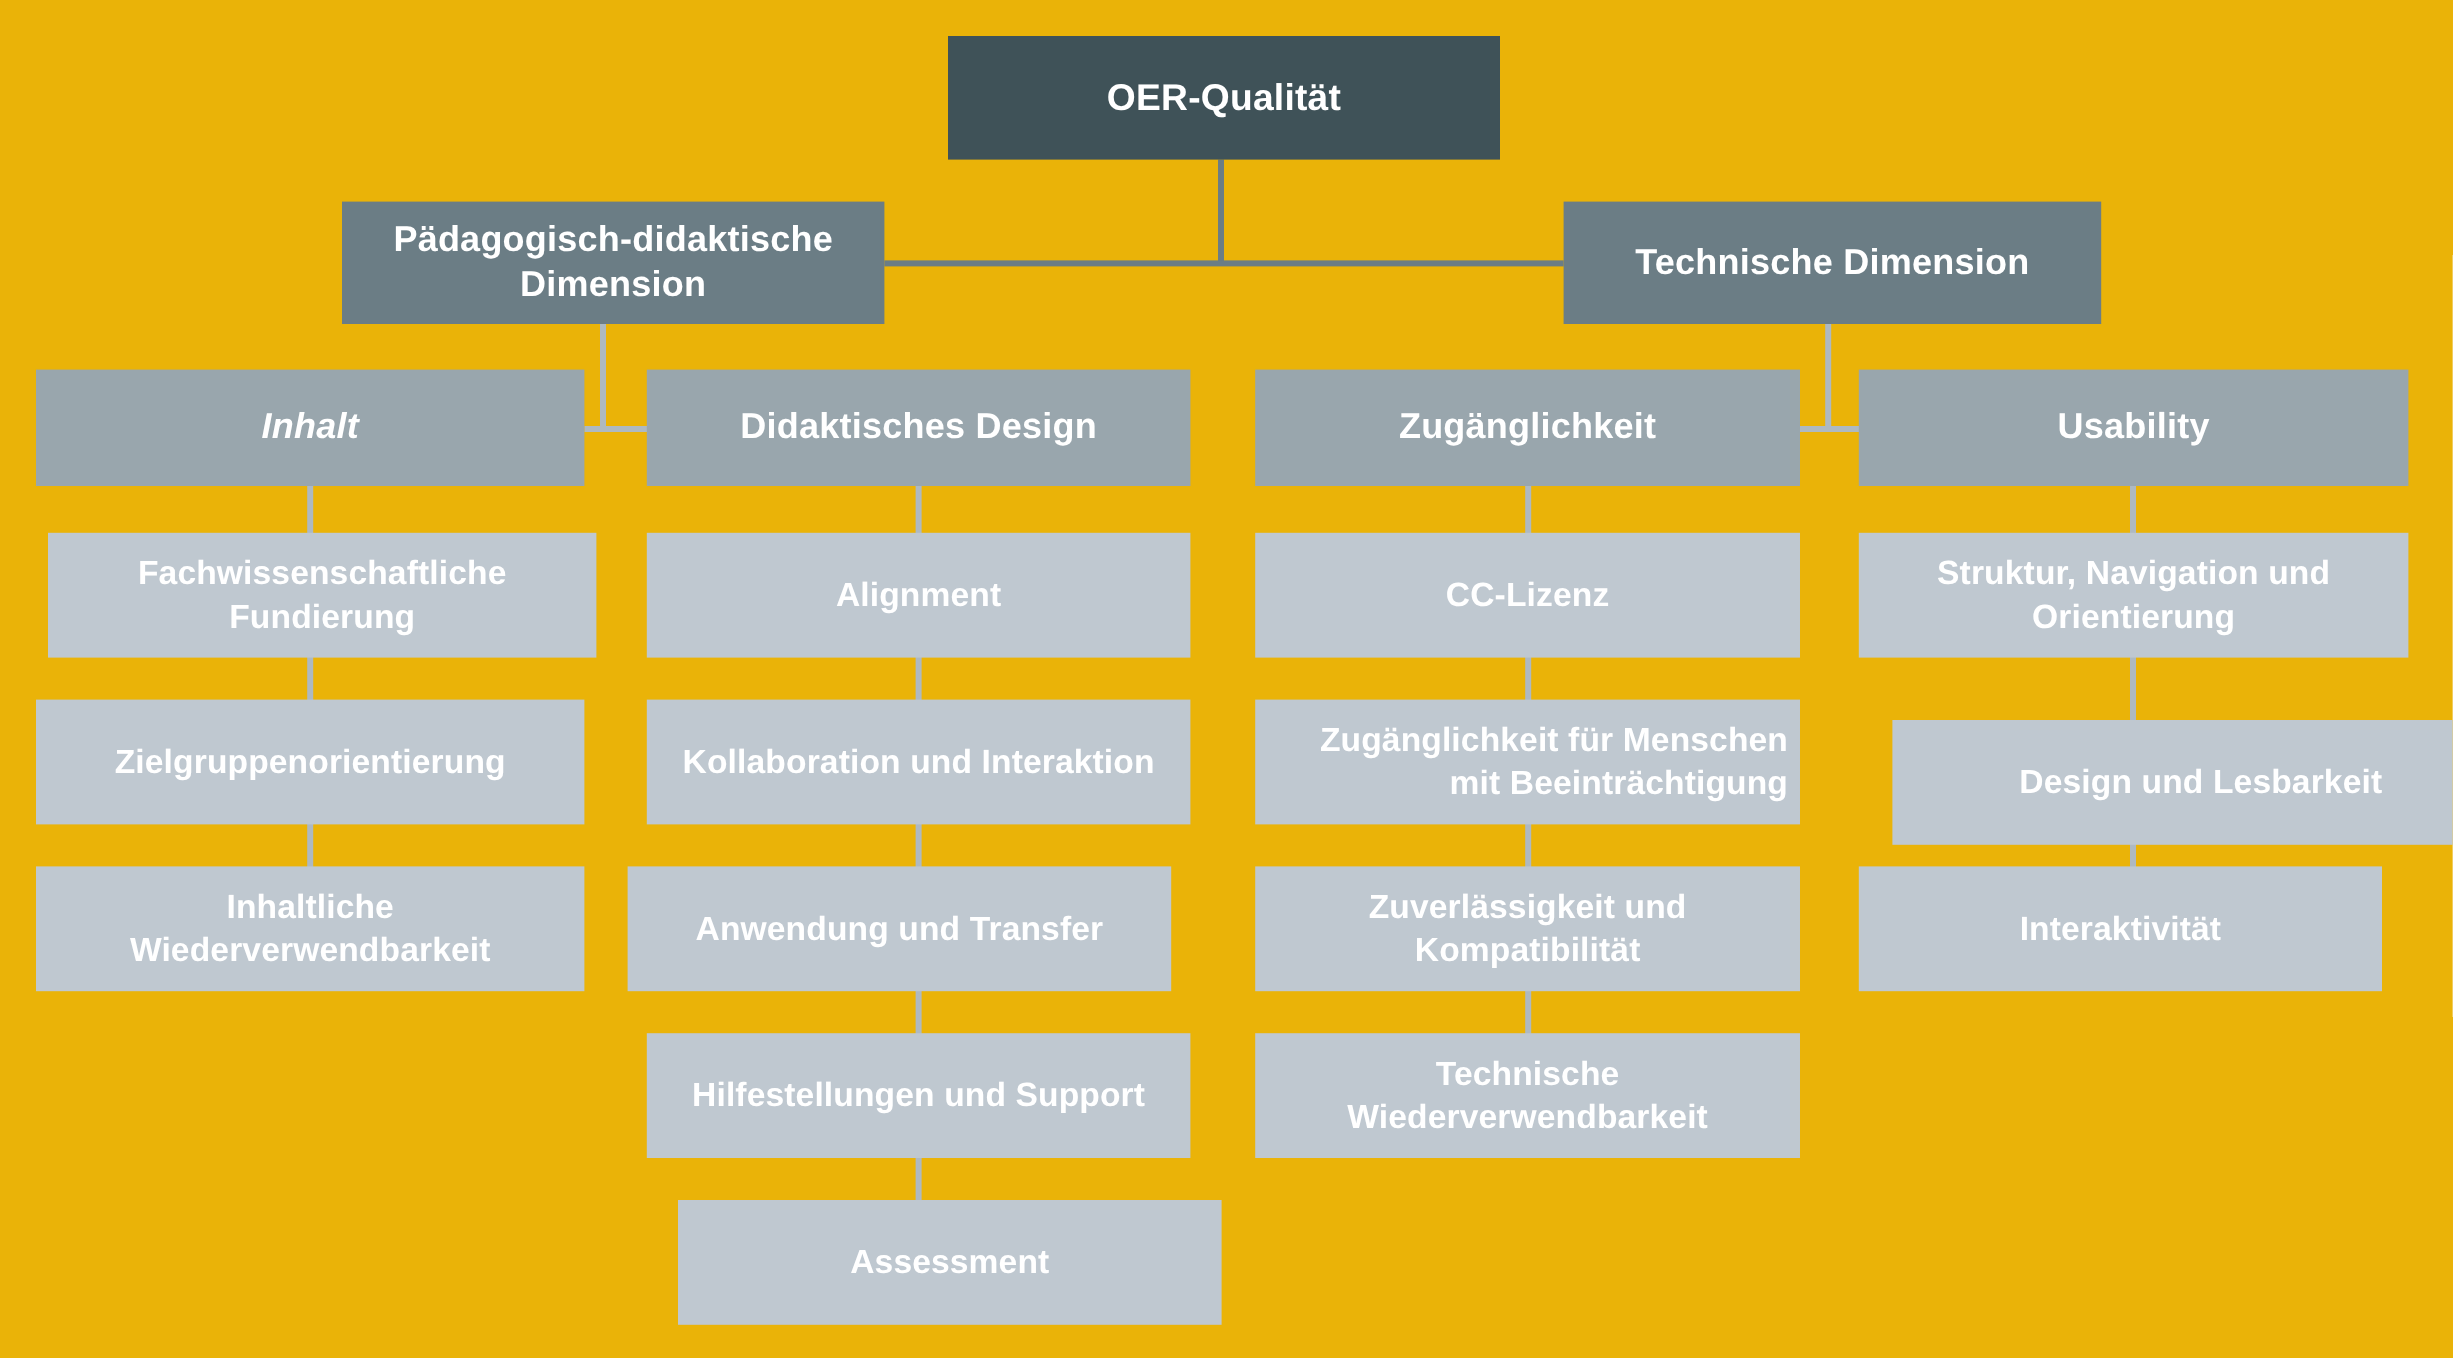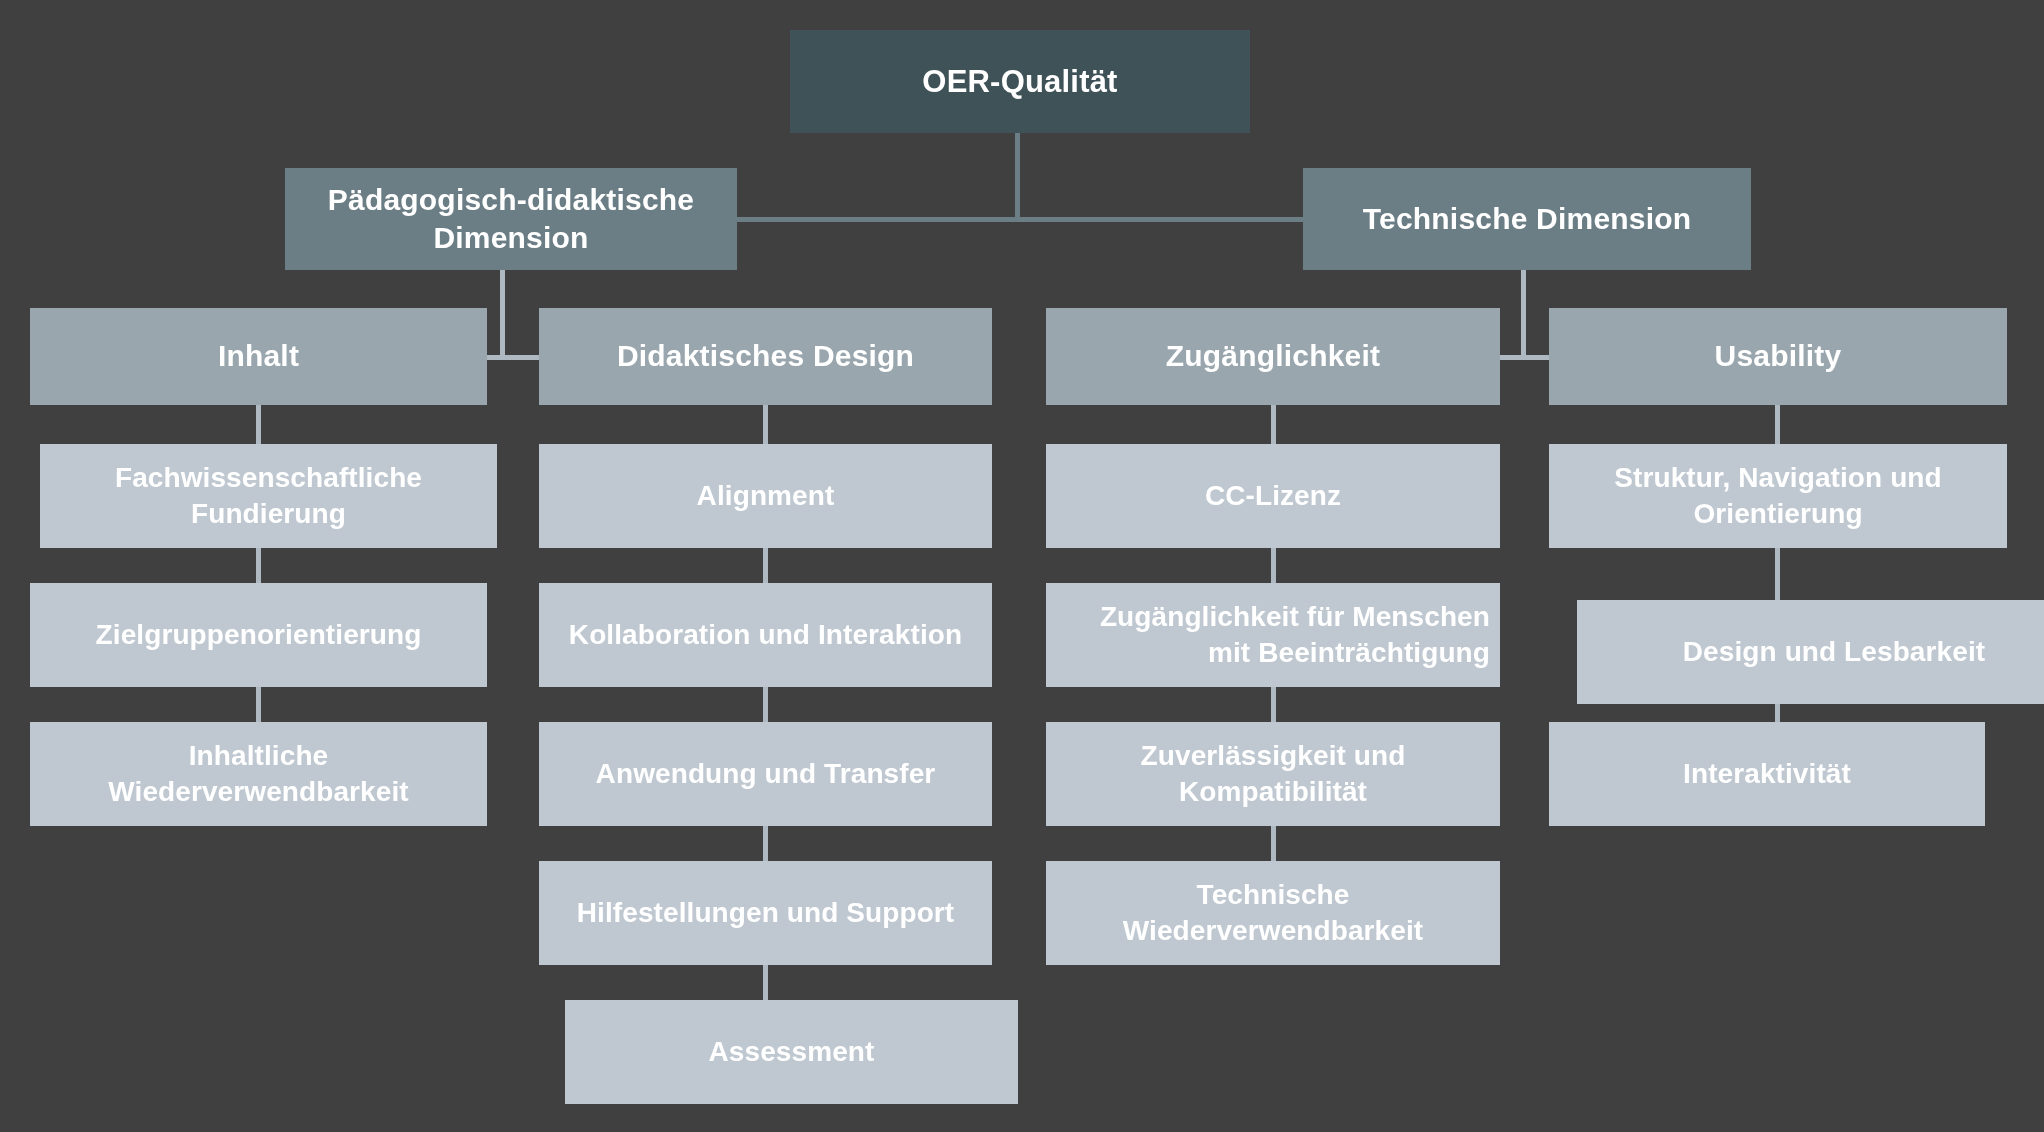--- a/index.html
+++ b/index.html
@@ -7,21 +7,21 @@
     padding: 0;
     background: #ffffff;
   }
   body {
     font-family: "Liberation Sans", sans-serif;
   }
   #diagram {
     position: relative;
     width: 2044px;
     height: 1132px;
-    background: #404040;
+    background: #eab308;
     overflow: hidden;
   }
   .node {
     position: absolute;
     display: flex;
     align-items: center;
     justify-content: center;
     text-align: center;
     color: #ffffff;
     font-weight: bold;
@@ -82,32 +82,32 @@
 
   <div class="conn" style="left:1271px; top:405px; width:5px; height:459px;"></div>
 
   <div class="conn" style="left:1775px; top:405px; width:5px; height:320px;"></div>
 
   <div class="node level1" style="left:790px; top:30px; width:460px; height:103px;">OER-Qualität</div>
 
   <div class="node level2" style="left:285px; top:168px; width:452px; height:102px;">Pädagogisch-didaktische Dimension</div>
   <div class="node level2" style="left:1303px; top:168px; width:448px; height:102px;">Technische Dimension</div>
 
-  <div class="node level3" style="left:30px; top:308px; width:457px; height:97px;">Inhalt</div>
+  <div class="node level3" style="left:30px; top:308px; width:457px; height:97px;font-style:italic;">Inhalt</div>
   <div class="node level3" style="left:539px; top:308px; width:453px; height:97px;">Didaktisches Design</div>
   <div class="node level3" style="left:1046px; top:308px; width:454px; height:97px;">Zugänglichkeit</div>
   <div class="node level3" style="left:1549px; top:308px; width:458px; height:97px;">Usability</div>
 
   <div class="node leaf" style="left:30px; top:444px; width:457px; height:104px;margin-left:10px;">Fachwissenschaftliche Fundierung</div>
   <div class="node leaf" style="left:30px; top:583px; width:457px; height:104px;">Zielgruppenorientierung</div>
   <div class="node leaf" style="left:30px; top:722px; width:457px; height:104px;">Inhaltliche Wiederverwendbarkeit</div>
 
   <div class="node leaf" style="left:539px; top:444px; width:453px; height:104px;">Alignment</div>
   <div class="node leaf" style="left:539px; top:583px; width:453px; height:104px;">Kollaboration und Interaktion</div>
-  <div class="node leaf" style="left:539px; top:722px; width:453px; height:104px;">Anwendung und Transfer</div>
+  <div class="node leaf" style="left:523px; top:722px; width:453px; height:104px;">Anwendung und Transfer</div>
   <div class="node leaf" style="left:539px; top:861px; width:453px; height:104px;">Hilfestellungen und Support</div>
   <div class="node leaf" style="left:565px; top:1000px; width:453px; height:104px;">Assessment</div>
 
   <div class="node leaf" style="left:1046px; top:444px; width:454px; height:104px;">CC-Lizenz</div>
   <div class="node leaf" style="left:1046px; top:583px; width:454px; height:104px;text-align:right;">Zugänglichkeit für Menschen mit Beeinträchtigung</div>
   <div class="node leaf" style="left:1046px; top:722px; width:454px; height:104px;">Zuverlässigkeit und Kompatibilität</div>
   <div class="node leaf" style="left:1046px; top:861px; width:454px; height:104px;">Technische Wiederverwendbarkeit</div>
 
   <div class="node leaf" style="left:1549px; top:444px; width:458px; height:104px;">Struktur, Navigation und Orientierung</div>
   <div class="node leaf" style="left:1549px; top:600px; width:514px; height:104px;margin-left:28px;">Design und Lesbarkeit</div>

